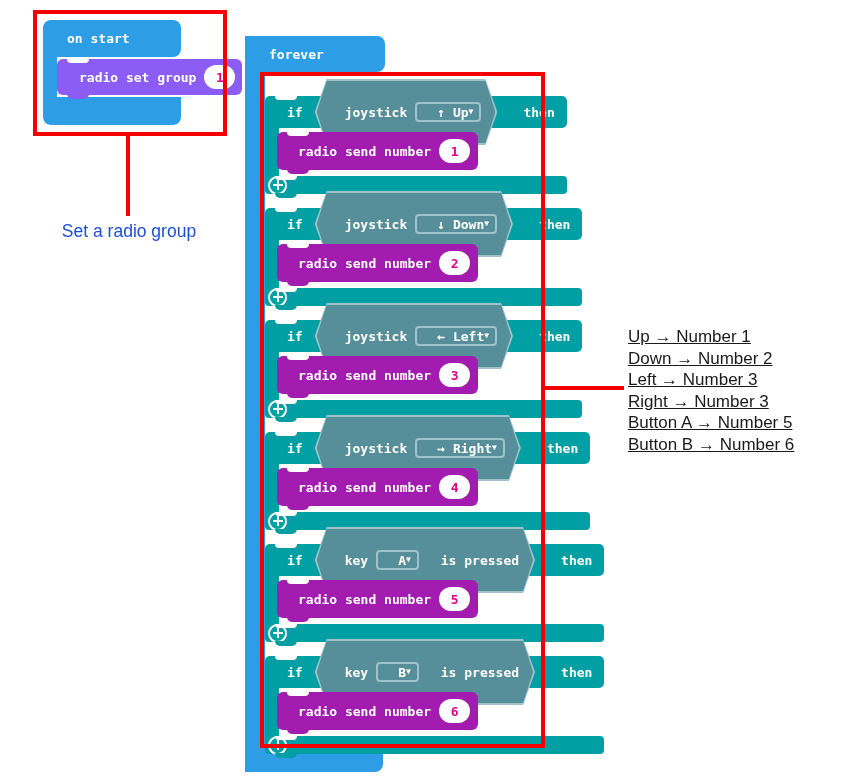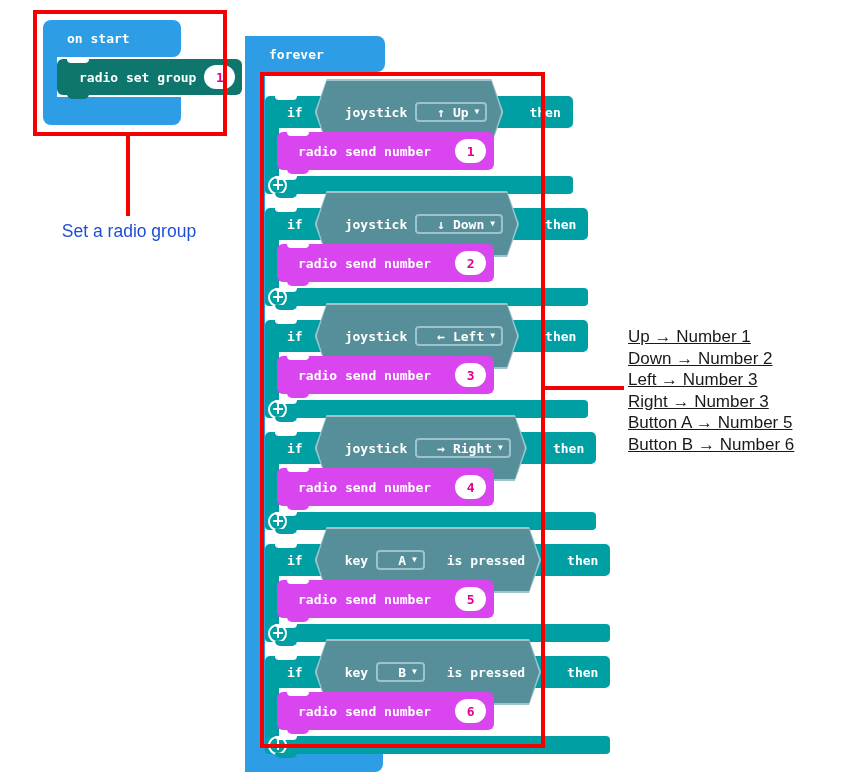--- a/index.html
+++ b/index.html
@@ -14,55 +14,55 @@
        background:#fff;border-radius:0 0 5px 5px;}
   .tab-bottom::after{content:"";position:absolute;bottom:-4px;left:10px;width:22px;height:5px;
        background:inherit;border-radius:0 0 5px 5px;}
 
   
   .onstart{position:absolute;left:43px;top:20px;width:max-content;}
   .onstart .hdr{background:#2D9EE6;width:138px;height:37px;border-radius:8px 8px 8px 0;
        display:flex;align-items:center;padding-left:10px;box-sizing:border-box;}
   .onstart .spine{position:absolute;left:0;top:30px;width:14px;height:68px;background:#2D9EE6;}
   .onstart .footer{background:#2D9EE6;width:138px;height:28px;border-radius:0 0 8px 8px;margin-top:2px;}
-  .radio-set{margin:2px 0 0 14px;background:#0f766e;height:36px;border-radius:6px;
+  .radio-set{margin:2px 0 0 14px;background:#8b5cf6;height:36px;border-radius:6px;
        display:flex;align-items:center;gap:8px;padding:0 7px 0 8px;width:max-content;}
 
   .oval{background:#fff;color:#E3008C;min-width:31px;height:24px;border-radius:13px;
        display:flex;align-items:center;justify-content:center;font:bold 13px "DejaVu Sans Mono",monospace;}
 
   
   .forever-spine{position:absolute;left:245px;top:36px;width:20px;height:736px;background:#2D9EE6;}
   .forever-hdr{position:absolute;left:245px;top:36px;width:140px;height:36px;background:#2D9EE6;
        border-radius:8px 8px 8px 0;display:flex;align-items:center;padding-left:10px;box-sizing:border-box;}
   .forever-footer{position:absolute;left:245px;top:748px;width:138px;height:24px;background:#2D9EE6;
        border-radius:0 0 8px 8px;}
 
   
   .ifstack{position:absolute;left:265px;top:96px;display:flex;flex-direction:column;gap:14px;}
   .if-group{position:relative;width:max-content;}
   .if-group::before{content:"";position:absolute;left:0;top:16px;width:14px;height:calc(100% - 24px);
        background:#009FA3;}
   .if-hdr{position:relative;background:#009FA3;height:32px;border-radius:5px;
        display:flex;align-items:center;gap:12px;padding:0 12px 0 8px;width:max-content;}
   .if-body{margin:4px 0 0 12px;}
-  .radio-send{position:relative;background:#d946ef;height:38px;border-radius:6px;
-       display:flex;align-items:center;gap:24px;padding:0 8px 0 7px;width:max-content;}
+  .radio-send{position:relative;background:#a21caf;height:38px;border-radius:6px;
+       display:flex;align-items:center;gap:8px;padding:0 8px 0 7px;width:max-content;}
   .plus-bar{position:relative;background:#009FA3;height:18px;border-radius:4px;margin-top:6px;
        width:100%;display:flex;align-items:center;padding-left:3px;box-sizing:border-box;}
   .plus-circle{width:15px;height:15px;border:2px solid #fff;border-radius:50%;position:relative;flex:none;}
   .plus-circle::before{content:"";position:absolute;left:2.5px;top:6.5px;width:10px;height:2px;background:#fff;}
   .plus-circle::after{content:"";position:absolute;left:6.5px;top:2.5px;width:2px;height:10px;background:#fff;}
 
   
   .hex{clip-path:polygon(12px 0,calc(100% - 12px) 0,100% 50%,calc(100% - 12px) 100%,12px 100%,0 50%);
        background:#9FC3CA;padding:2px;width:max-content;}
   .hex-in{clip-path:polygon(10px 0,calc(100% - 10px) 0,100% 50%,calc(100% - 10px) 100%,10px 100%,0 50%);
        background:#568F99;display:flex;align-items:center;gap:8px;padding:20px 14px;height:22px;}
-  .dd{display:flex;align-items:center;gap:6px;border:2px solid #9FC3CA;border-radius:4px;
+  .dd{display:flex;align-items:center;gap:0;border:2px solid #9FC3CA;border-radius:4px;
        padding:0 6px;height:20px;box-sizing:border-box;}
   .dd-arrow{font-size:8px;line-height:1;color:#fff;}
 
   
   .red-rect{position:absolute;border:4px solid #F40000;pointer-events:none;}
   .red-line{position:absolute;background:#F40000;pointer-events:none;}
   .caption-left{position:absolute;left:23px;top:221px;width:212px;text-align:center;
        color:#1d4ed8;font:17.5px "Liberation Sans",sans-serif;}
   .caption-right{position:absolute;left:628px;top:326px;width:226px;color:#1a1a1a;
        font:17px/21.5px "Liberation Sans",sans-serif;text-decoration:underline;}

